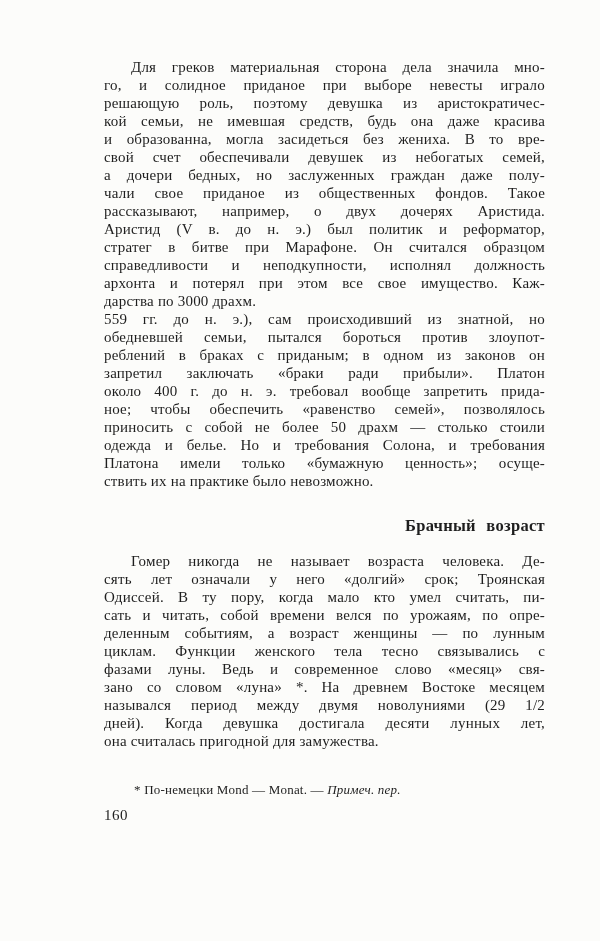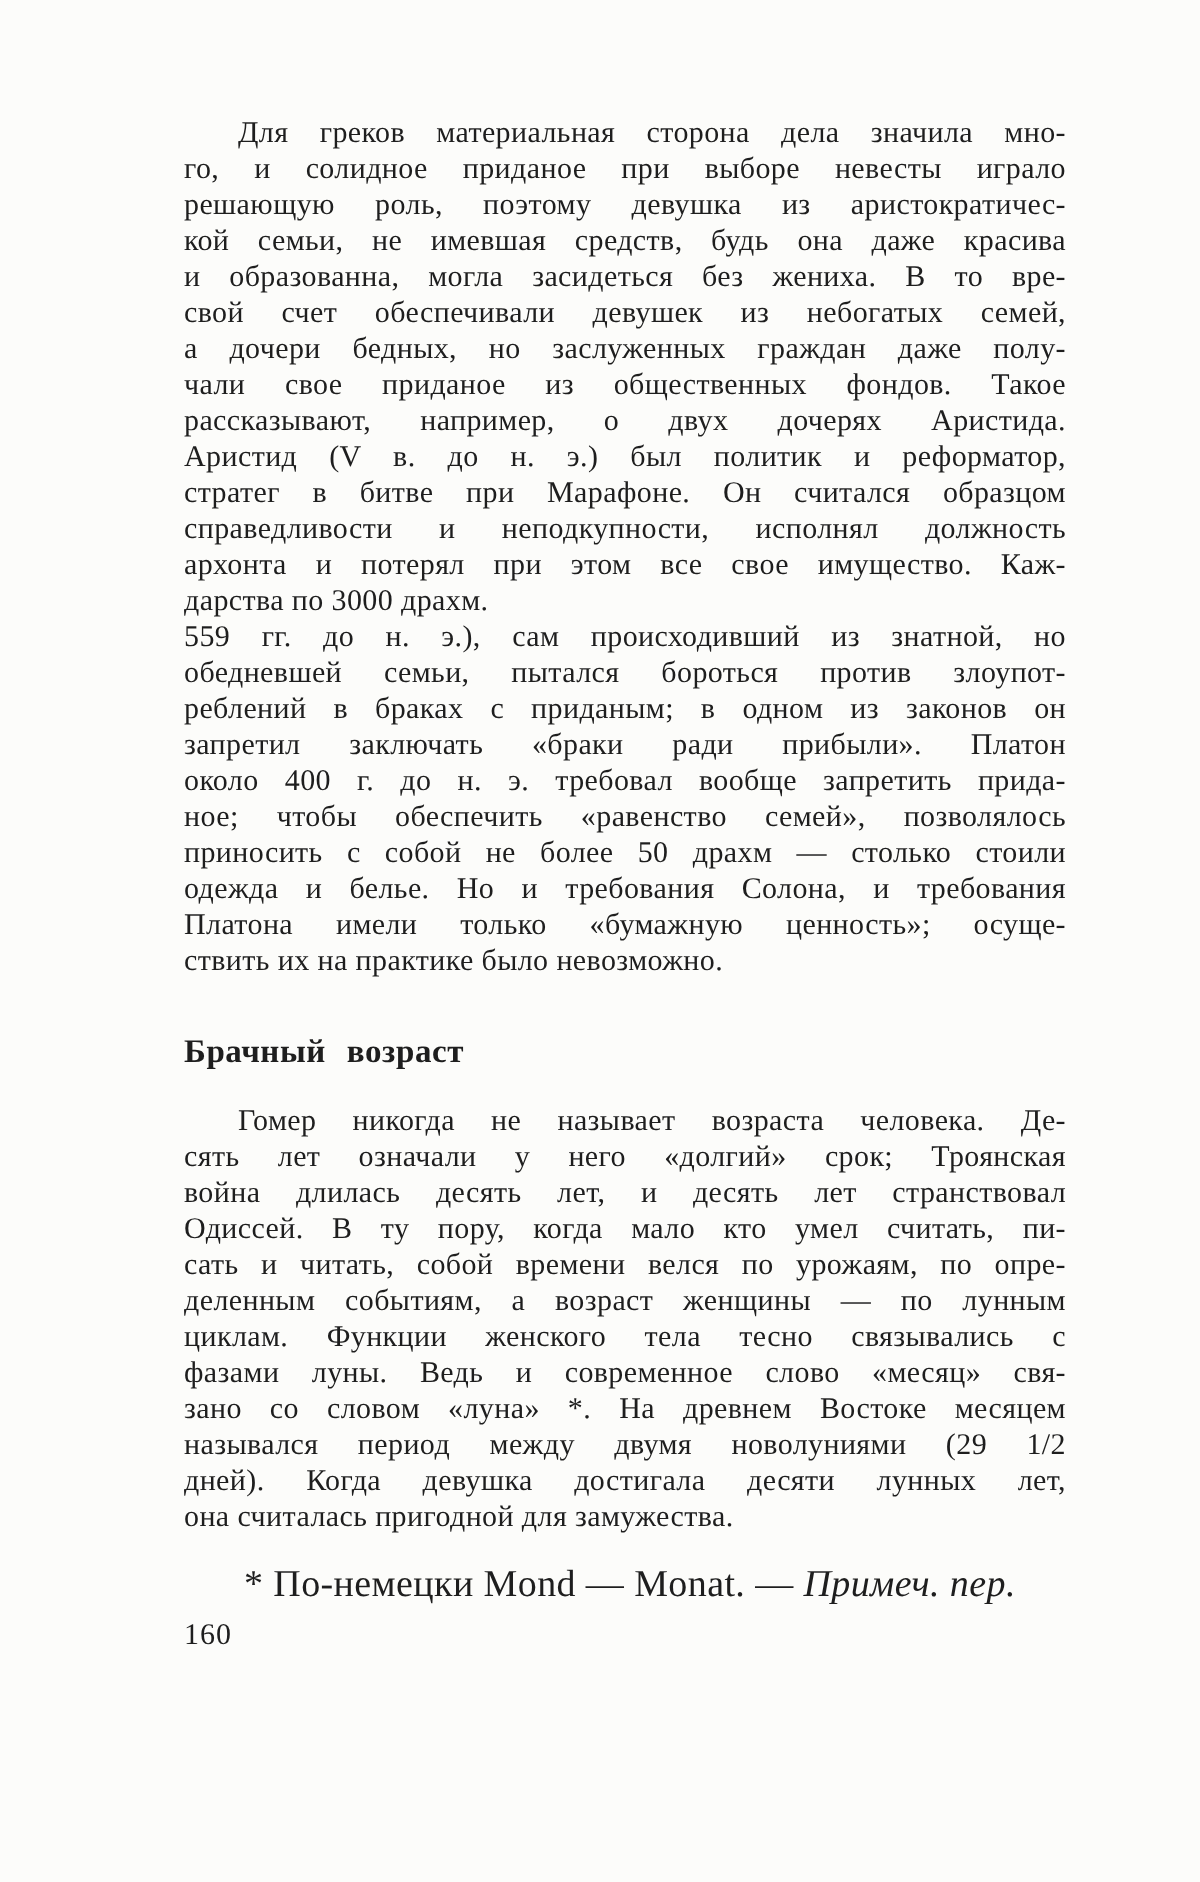--- a/index.html
+++ b/index.html
@@ -14,21 +14,21 @@
     font-family: "Liberation Serif", "DejaVu Serif", serif;
     color: #1e1e1e;
   }
   .page {
     position: relative;
     width: 600px;
     height: 941px;
   }
   .text-block {
     position: absolute;
-    left: 92px;
+    left: 104px;
     top: 58px;
     width: 441px;
   }
   .paragraph {
     margin: 0;
   }
   .line {
     font-size: 15px;
     line-height: 18px;
     letter-spacing: 0.2px;
@@ -42,28 +42,28 @@
   }
   .line.last {
     text-align-last: left;
     -moz-text-align-last: left;
   }
   .heading {
     margin: 26px 0 16px 0;
     font-size: 16.5px;
     line-height: 20px;
     font-weight: bold;
-    text-align: left;
+    text-align: right;
     word-spacing: 6px;
     letter-spacing: 0.3px;
   }
   .footnote {
-    margin-top: 16px;
+    margin-top: 31px;
     padding-left: 30px;
-    font-size: 19px;
+    font-size: 13px;
     line-height: 17px;
     letter-spacing: 0.2px;
   }
   .footnote .italic {
     font-style: italic;
   }
   .page-number {
     margin-top: 9px;
     font-size: 15px;
     text-align: left;
@@ -104,21 +104,20 @@
         <div class="line">одежда и белье. Но и требования Солона, и требования</div>
         <div class="line">Платона имели только «бумажную ценность»; осуще-</div>
         <div class="line last">ствить их на практике было невозможно.</div>
       </div>
 
     <h2 class="heading">Брачный возраст</h2>
 
     <div class="paragraph">
         <div class="line first">Гомер никогда не называет возраста человека. Де-</div>
         <div class="line">сять лет означали у него «долгий» срок; Троянская</div>
-        <div class="line">война длилась десять лет, и десять лет странствовал</div>
         <div class="line">Одиссей. В ту пору, когда мало кто умел считать, пи-</div>
         <div class="line">сать и читать, собой времени велся по урожаям, по опре-</div>
         <div class="line">деленным событиям, а возраст женщины — по лунным</div>
         <div class="line">циклам. Функции женского тела тесно связывались с</div>
         <div class="line">фазами луны. Ведь и современное слово «месяц» свя-</div>
         <div class="line">зано со словом «луна» *. На древнем Востоке месяцем</div>
         <div class="line">назывался период между двумя новолуниями (29 1/2</div>
         <div class="line">дней). Когда девушка достигала десяти лунных лет,</div>
         <div class="line last">она считалась пригодной для замужества.</div>
       </div>

